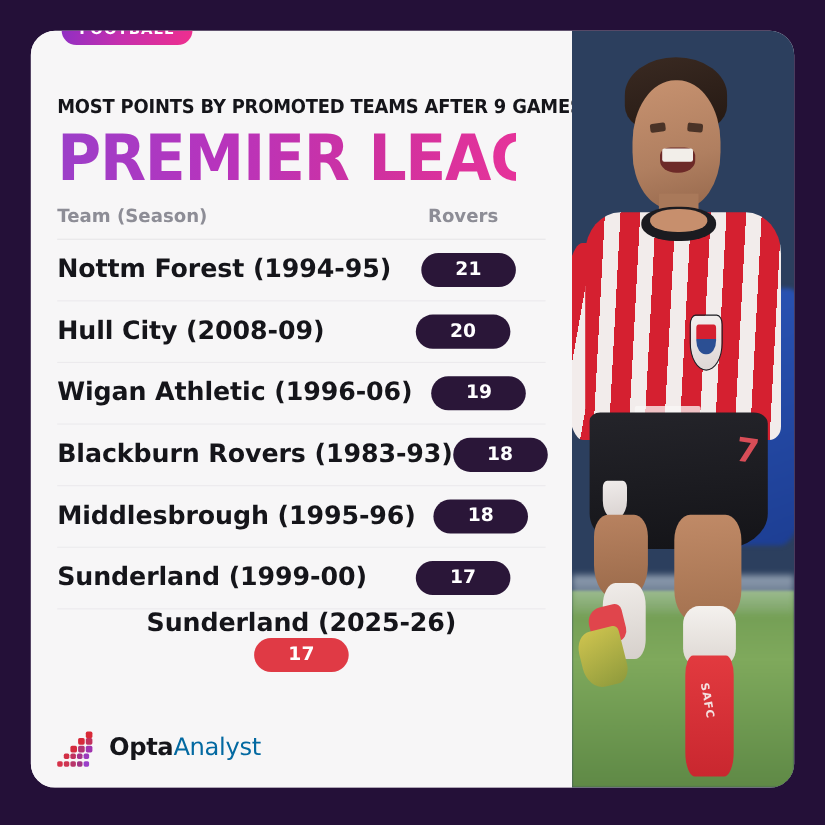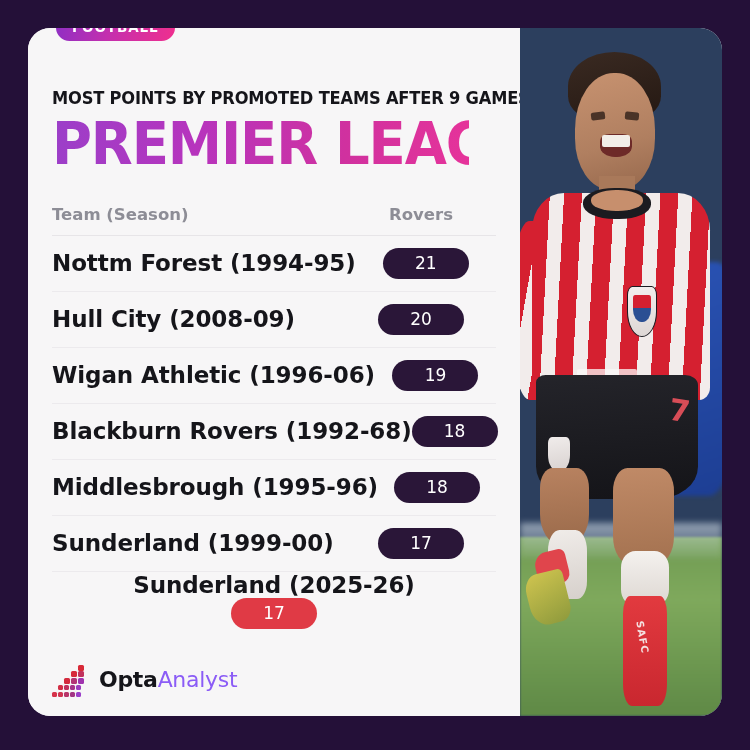--- a/index.html
+++ b/index.html
@@ -80,21 +80,21 @@
     -webkit-background-clip:text;
     background-clip:text;
     color:transparent;
     -webkit-text-fill-color:transparent;
     transform:scaleX(0.94);
     transform-origin:left center;
     white-space:nowrap;
   }
 
   
-  .table { margin-top:32px; }
+  .table { margin-top:14px; }
 
   .thead {
     display:flex;
     align-items:flex-end;
     padding-bottom:11px;
     border-bottom:1.5px solid #e7e5e8;
   }
   .th-team {
     flex:1;
     font-size:16.5px;
@@ -135,21 +135,21 @@
     justify-content:center;
   }
 
   .pill {
     min-width:86px;
     padding:5px 0 6px;
     border-radius:999px;
     text-align:center;
     color:#ffffff;
     font-size:17px;
-    font-weight:normal;
+    font-weight:bold;
     font-family:"DejaVu Sans", sans-serif;
     background:#2a1638;
   }
   .pill.highlight { background:#e03a45; }
 
   
   .footer {
     position:absolute;
     left:24px; bottom:22px;
     display:flex;
@@ -166,21 +166,21 @@
     border-radius:1.5px;
   }
   .logo-word {
     font-size:22px;
     letter-spacing:-0.3px;
     font-family:"DejaVu Sans", sans-serif;
     color:#15151a;
     white-space:nowrap;
   }
   .logo-word b { font-weight:bold;text-align:center; }
-  .logo-word span { font-weight:normal; color:#8b5cf6; }
+  .logo-word span { font-weight:normal; color:#0369a1; }
 
   
   .photo {
     position:relative;
     width:202px;
     height:100%;
     overflow:hidden;
     background:#2c3f5e;
   }
   .ph { position:absolute; }
@@ -395,21 +395,21 @@
                 <div class="pill">20</div>
               </div>
             </div>
             <div class="row">
               <div class="cell-team">Wigan Athletic (1996-06)</div>
               <div class="cell-points">
                 <div class="pill">19</div>
               </div>
             </div>
             <div class="row">
-              <div class="cell-team">Blackburn Rovers (1992-68)</div>
+              <div class="cell-team">Blackburn Rovers (1983-93)</div>
               <div class="cell-points">
                 <div class="pill">18</div>
               </div>
             </div>
             <div class="row">
               <div class="cell-team">Middlesbrough (1995-96)</div>
               <div class="cell-points">
                 <div class="pill">18</div>
               </div>
             </div>

